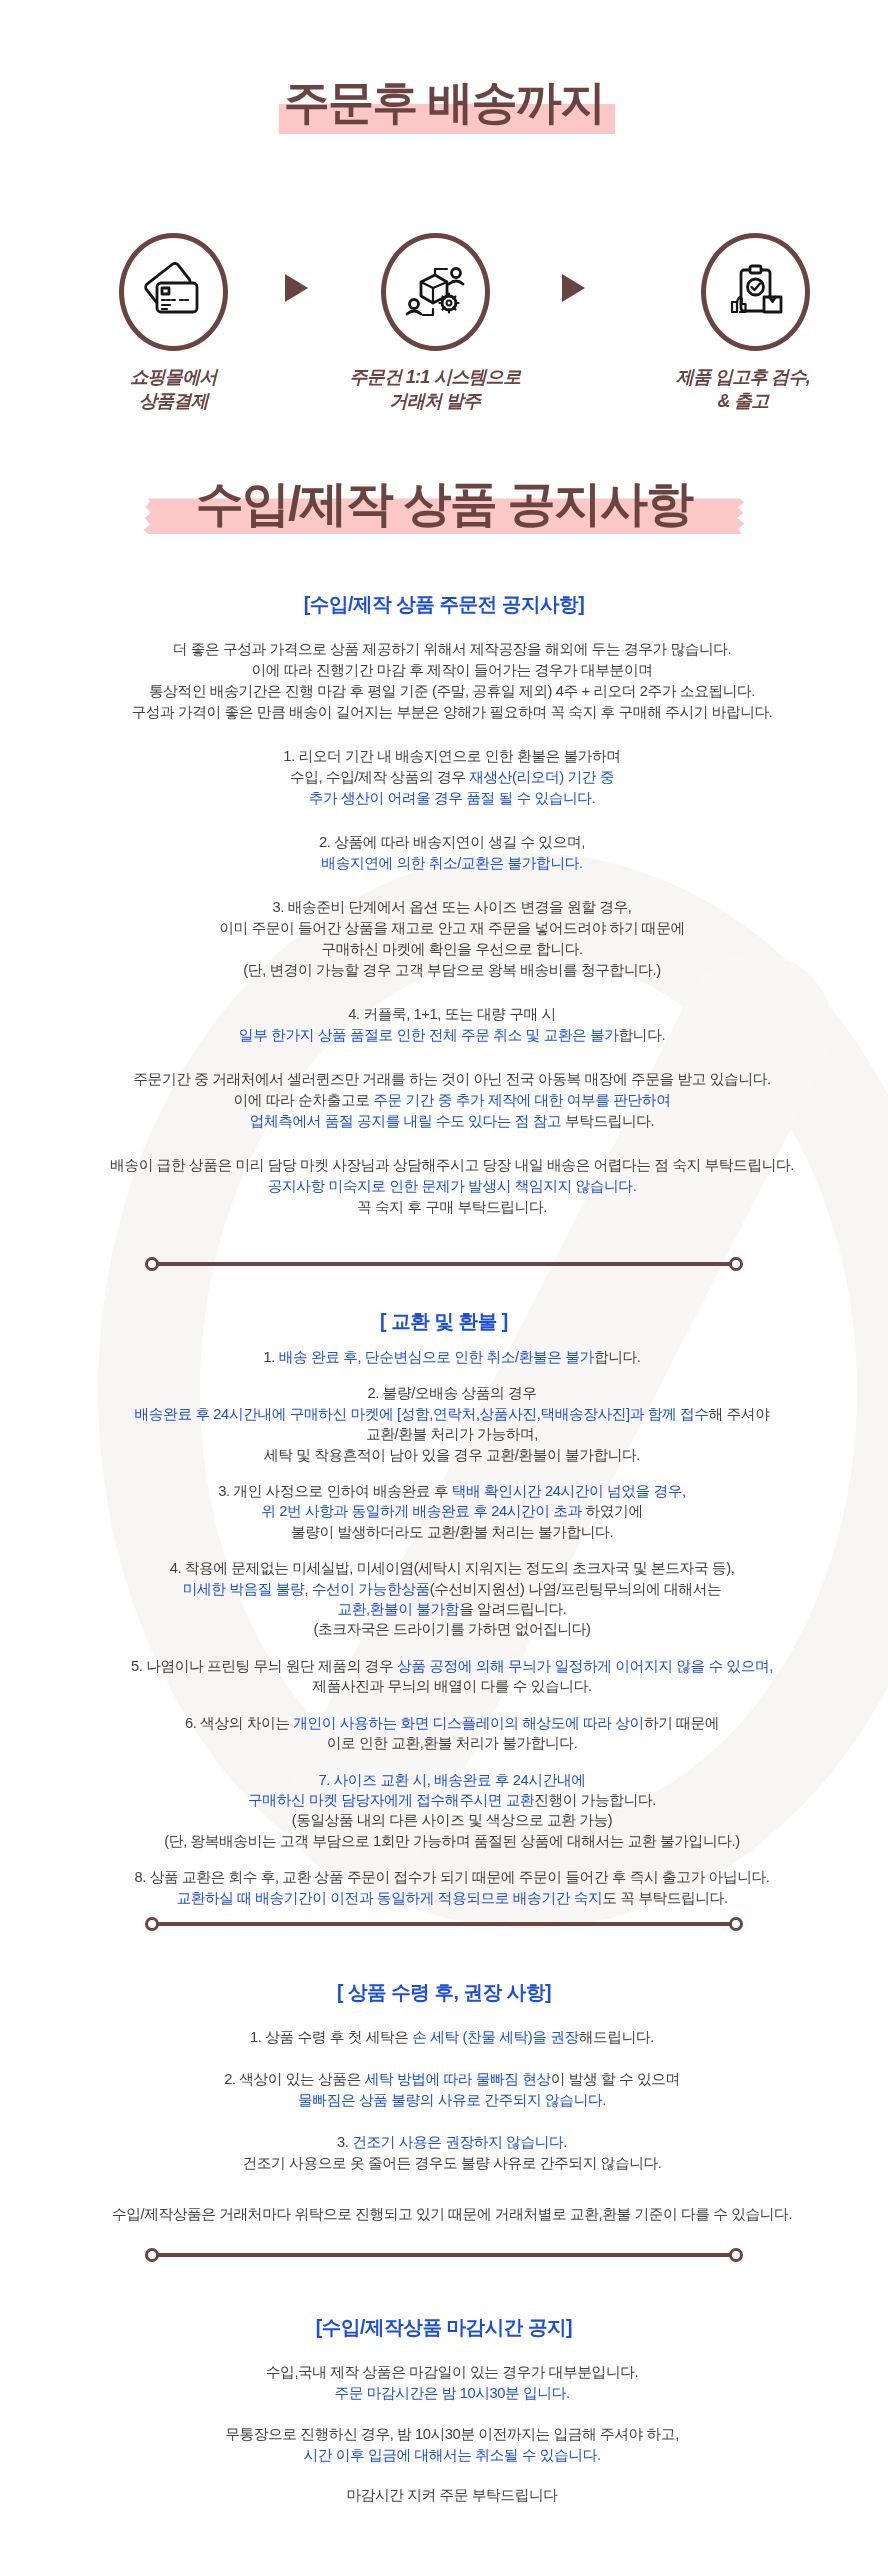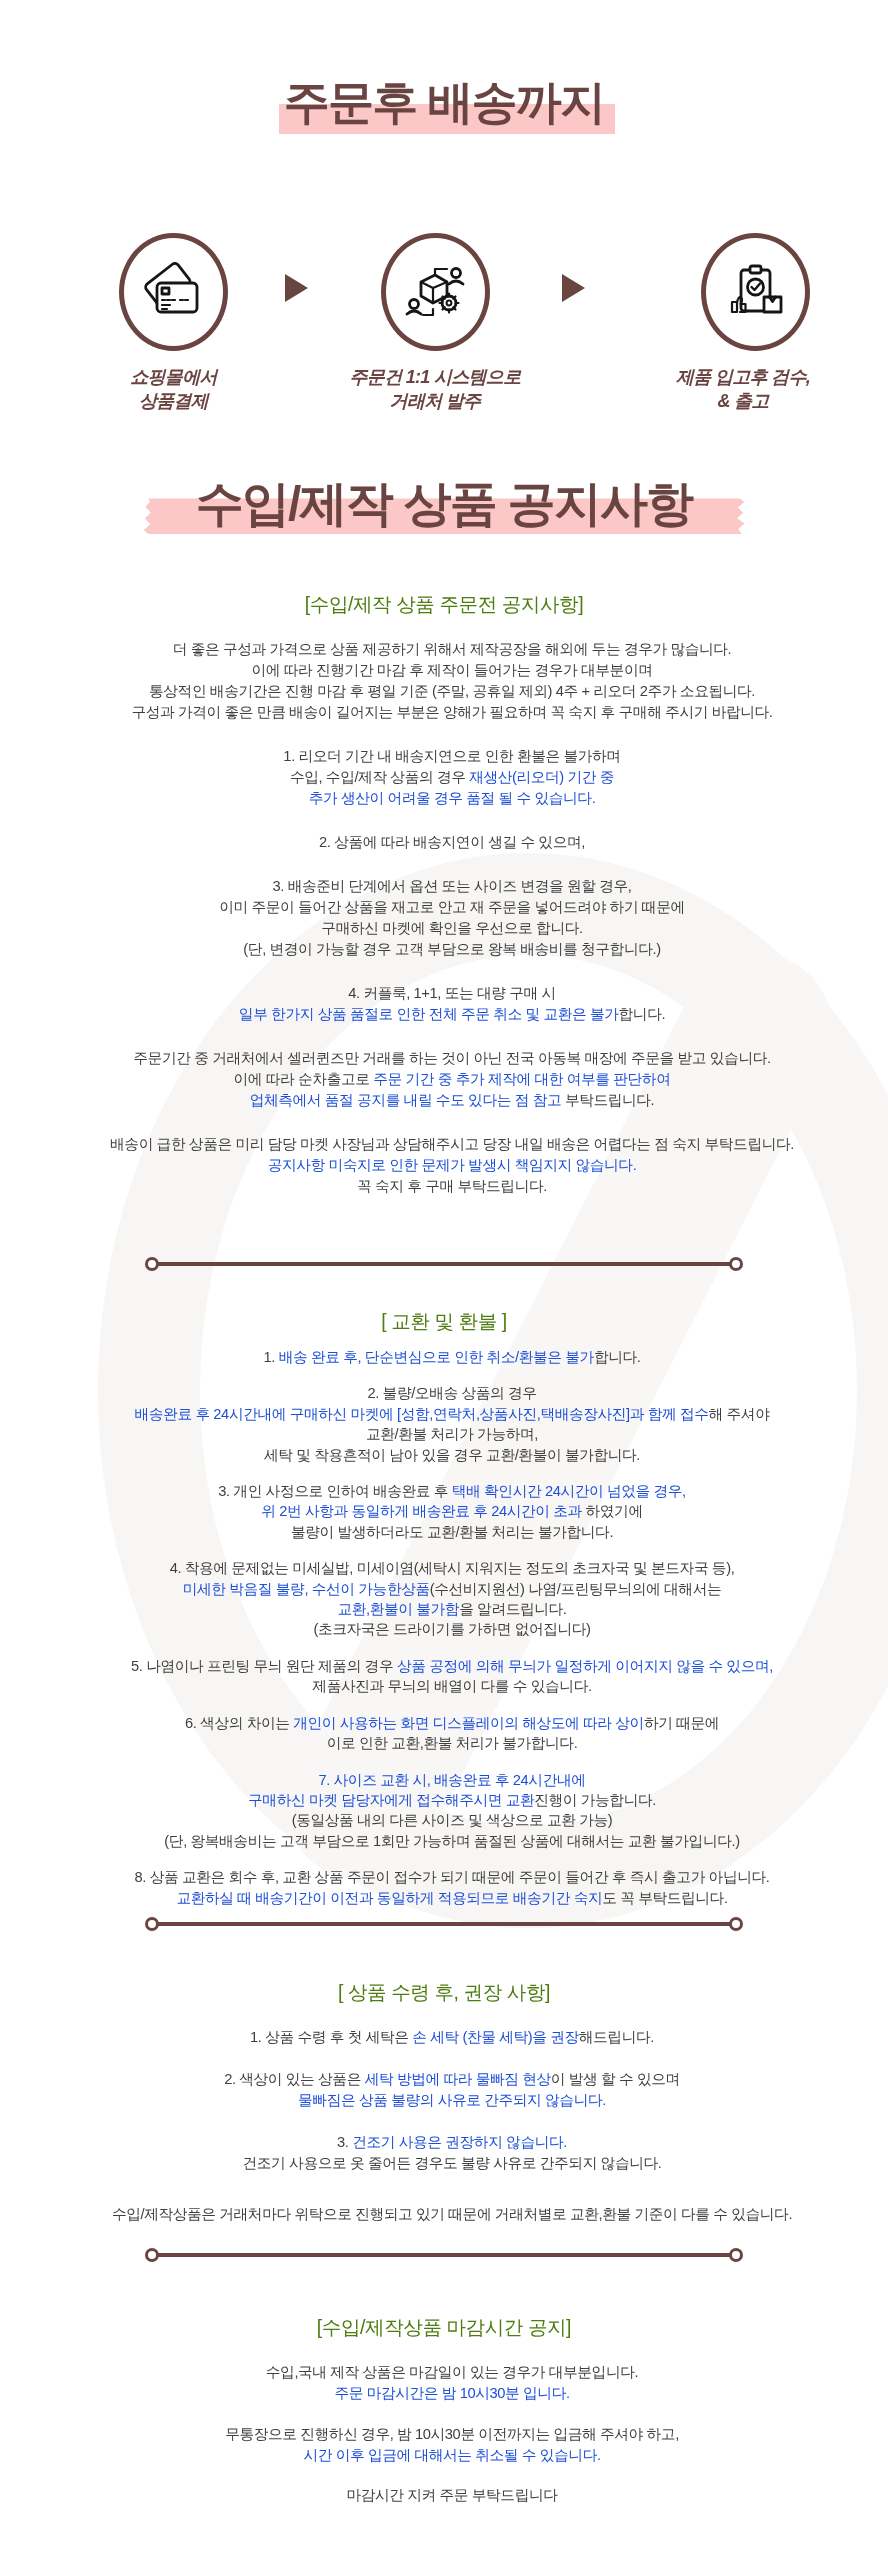--- a/index.html
+++ b/index.html
@@ -39,21 +39,21 @@
   
   .banner-wrap{position:absolute; top:475px; left:0; right:0;}
   .banner{position:relative; display:inline-block; font-size:48px; font-weight:800;
     color:#6a4440; letter-spacing:-1.8px; line-height:1.2;}
   .banner .band{position:absolute; left:-52px; right:-52px; bottom:-1.8px; height:36px;
     background:#fbc7c7; z-index:-1;
     clip-path:polygon(0.8% 0,99.2% 0,100% 10%,98.9% 25%,99.8% 40%,98.8% 55%,100% 70%,99% 85%,99.6% 100%,0.9% 100%,0 88%,1.1% 72%,0.2% 55%,1.2% 40%,0.3% 24%,1% 10%);}
 
   
   .sec{position:absolute; left:0; right:0;}
-  .sec-heading{font-size:19.5px; font-weight:normal; color:#4d7c0f; letter-spacing:-0.4px; margin:0;}
+  .sec-heading{font-size:19.5px; font-weight:bold; color:#1d4ed8; letter-spacing:-0.4px; margin:0;}
   .blocks{margin-top:21px;padding-left:16px;}
   .tl{line-height:21px; font-size:14.7px; color:#3f3f3f; letter-spacing:-0.4px;}
   .seg-r{color:#1d4ed8; font-weight:normal;}
   .nblock + .nblock{margin-top:23px;}
   #sec-pre{top:591px;}
   #sec-exchange{top:1308px;} #sec-exchange .blocks{margin-top:12px;}
   #sec-exchange .tl{line-height:20.4px;}
   #sec-exchange .nblock + .nblock{margin-top:16px;}
   #sec-care{top:1979px;} #sec-care .nblock + .nblock{margin-top:21px;}
   #sec-care .nblock:last-child{margin-top:30px;}
@@ -157,20 +157,21 @@
             <div class="tl"><span class="seg-n">통상적인 배송기간은 진행 마감 후 평일 기준 (주말, 공휴일 제외) 4주 + 리오더 2주가 소요됩니다.</span></div>
             <div class="tl"><span class="seg-n">구성과 가격이 좋은 만큼 배송이 길어지는 부분은 양해가 필요하며 꼭 숙지 후 구매해 주시기 바랍니다.</span></div>
           </div>
           <div class="nblock">
             <div class="tl"><span class="seg-n">1. 리오더 기간 내 배송지연으로 인한 환불은 불가하며</span></div>
             <div class="tl"><span class="seg-n">수입, 수입/제작 상품의 경우 </span><span class="seg-r">재생산(리오더) 기간 중</span></div>
             <div class="tl"><span class="seg-r">추가 생산이 어려울 경우 품절 될 수 있습니다.</span></div>
           </div>
           <div class="nblock">
             <div class="tl"><span class="seg-n">2. 상품에 따라 배송지연이 생길 수 있으며,</span></div>
+            <div class="tl"><span class="seg-r">배송지연에 의한 취소/교환은 불가합니다.</span></div>
           </div>
           <div class="nblock">
             <div class="tl"><span class="seg-n">3. 배송준비 단계에서 옵션 또는 사이즈 변경을 원할 경우,</span></div>
             <div class="tl"><span class="seg-n">이미 주문이 들어간 상품을 재고로 안고 재 주문을 넣어드려야 하기 때문에</span></div>
             <div class="tl"><span class="seg-n">구매하신 마켓에 확인을 우선으로 합니다.</span></div>
             <div class="tl"><span class="seg-n">(단, 변경이 가능할 경우 고객 부담으로 왕복 배송비를 청구합니다.)</span></div>
           </div>
           <div class="nblock">
             <div class="tl"><span class="seg-n">4. 커플룩, 1+1, 또는 대량 구매 시</span></div>
             <div class="tl"><span class="seg-r">일부 한가지 상품 품절로 인한 전체 주문 취소 및 교환은 불가</span><span class="seg-n">합니다.</span></div>

